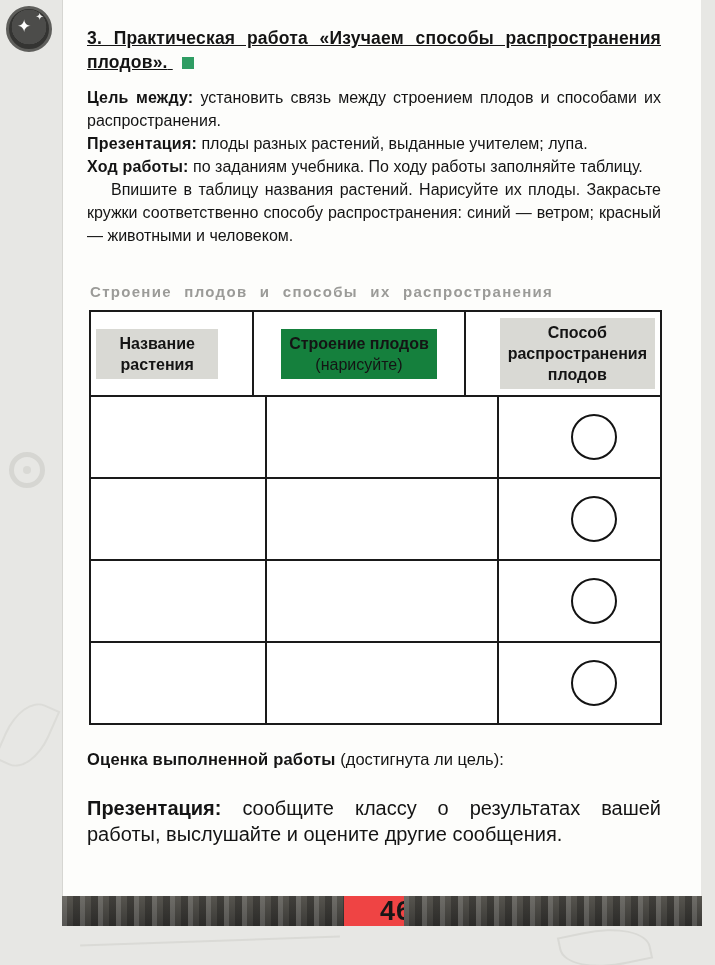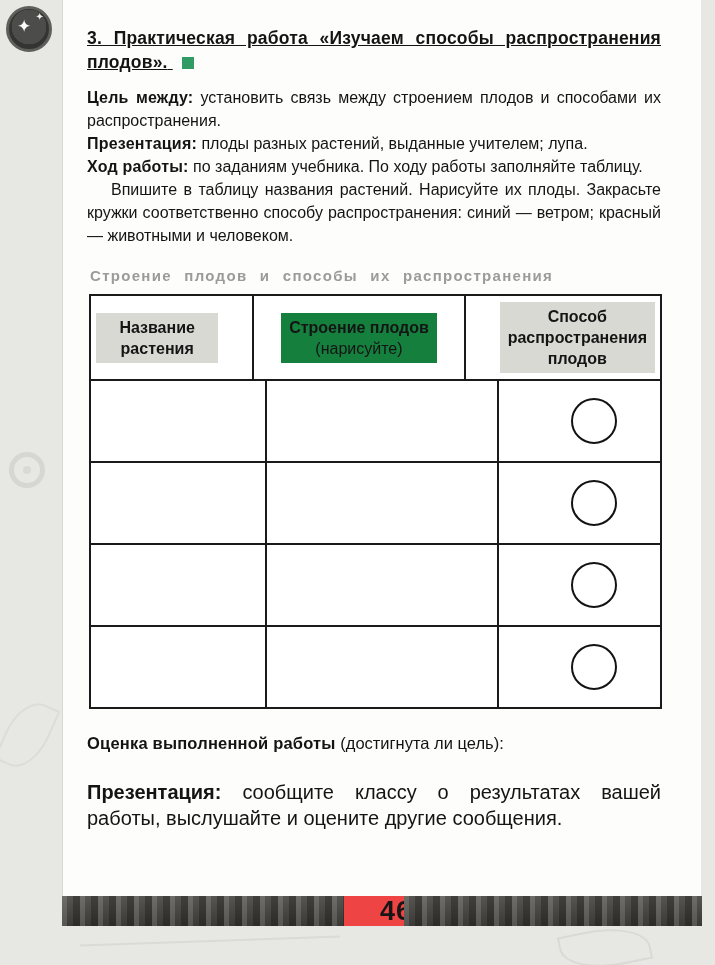--- a/index.html
+++ b/index.html
@@ -26,21 +26,21 @@
   .deco-line { position: absolute; left: 80px; top: 940px; width: 260px; height: 0; border-top: 2px solid #dadad6; transform: rotate(-2deg); }
 
   
   .title { margin: 26px 40px 12px 24px; font-size: 17.5px; font-weight: bold; line-height: 24px; text-align: justify; letter-spacing: .2px; text-decoration: underline; }
   .green-square { display: inline-block; width: 12px; height: 12px; margin-left: 9px; vertical-align: -1px; background: #2f9d63; }
 
   .para { margin: 0 40px 0 24px; font-size: 16px; line-height: 23px; text-align: justify; }
   .para b { font-weight: bold; letter-spacing: .2px; }
   .para.indent { text-indent: 24px; }
 
-  .table-caption { margin: 20px 40px 10px 27px; font-size: 15px; font-weight: bold; color: #9b9b98; letter-spacing: 1.3px; word-spacing: 7px; }
+  .table-caption { margin: 36px 40px 10px 27px; font-size: 15px; font-weight: bold; color: #9b9b98; letter-spacing: 1.3px; word-spacing: 7px; }
 
   
   .wtable { margin-left: 26px; width: 573px; border: 2px solid #1a1a1a; background: #fff; }
   .thead, .trow { display: flex; gap: 29px; }
   .thead { border-bottom: 2px solid #1a1a1a; }
   .trow + .trow { border-top: 2px solid #1a1a1a; }
   .c1 { width: 145px; }
   .c2 { width: 234px; border-left: 2px solid #1a1a1a; border-right: 2px solid #1a1a1a; }
   .c3 { flex: 1; }
   .th { min-height: 68px; display: flex; align-items: center; justify-content: center; padding: 6px 5px; }

